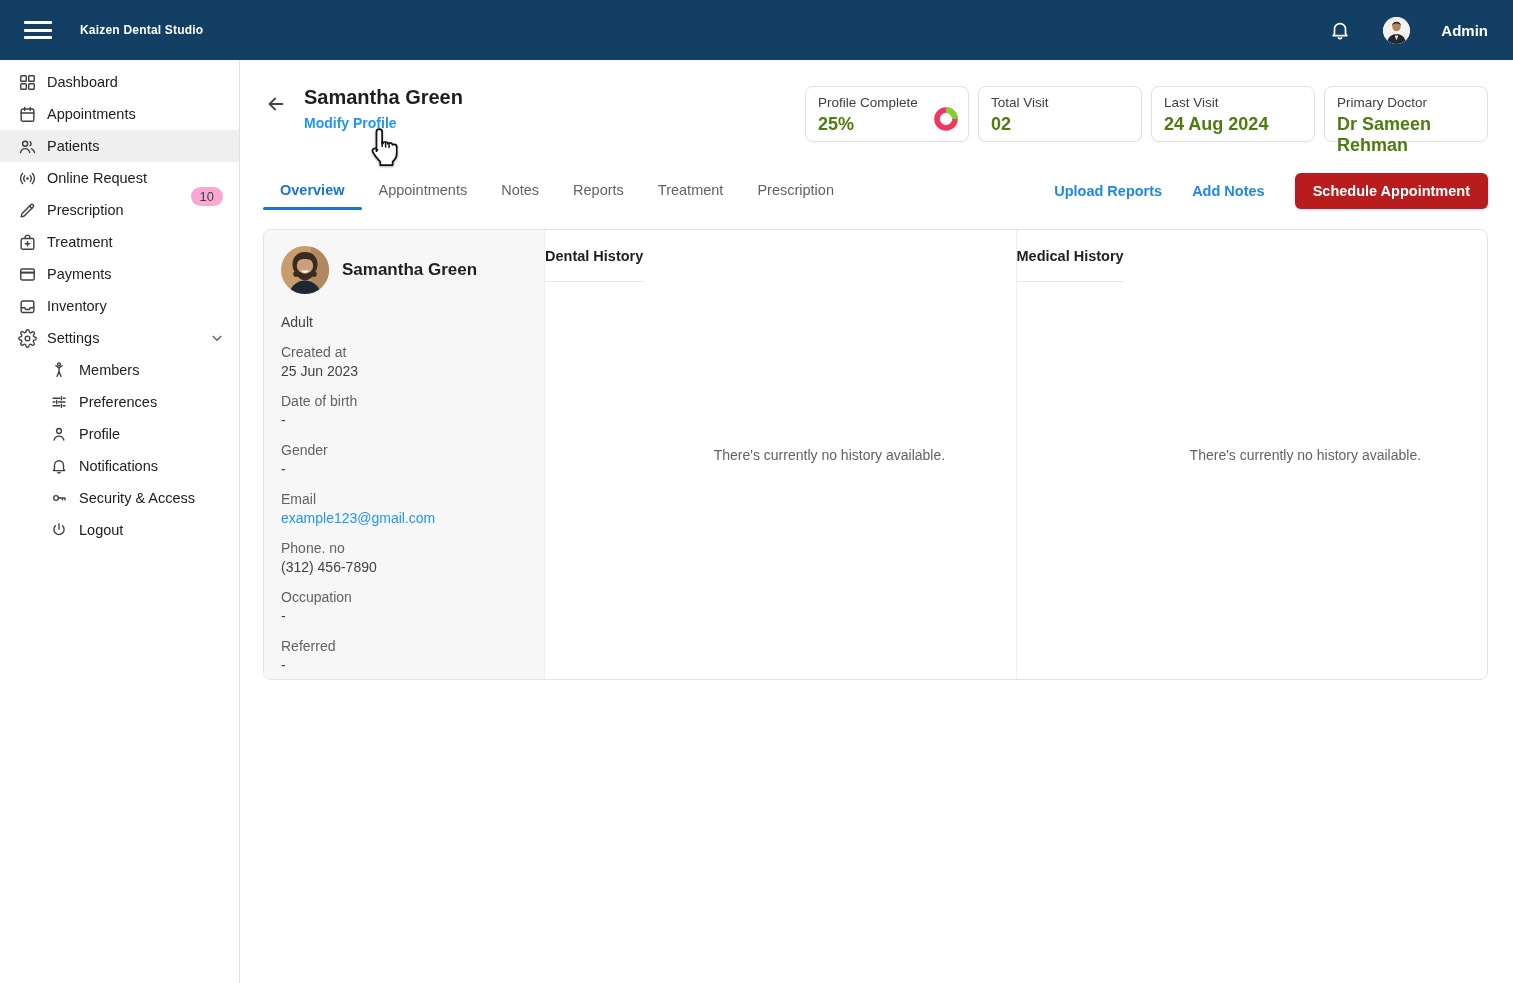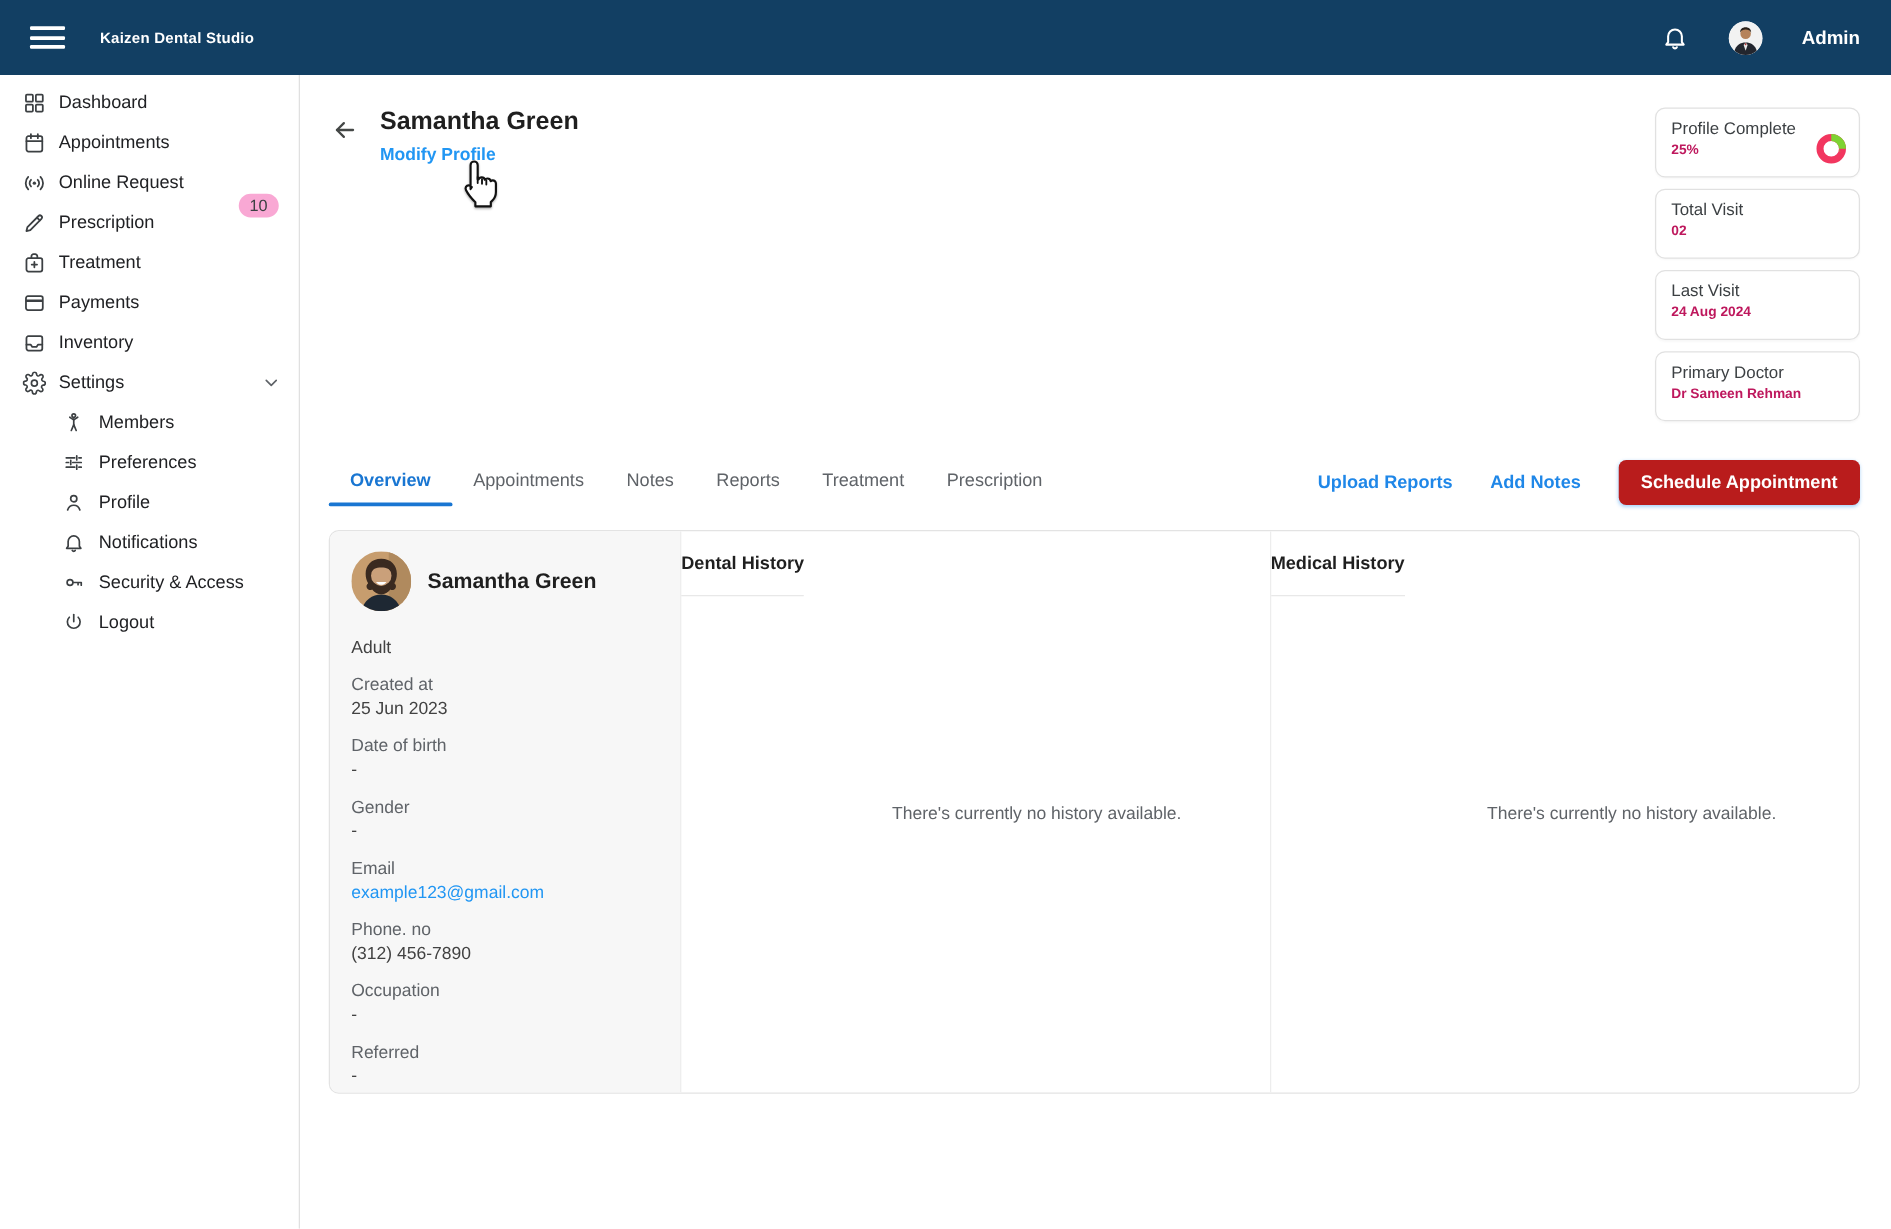--- a/index.html
+++ b/index.html
@@ -40,28 +40,28 @@
   }
   .nav-chevron { margin-left:auto; margin-right:14px; display:flex; }
   .nav-sub { padding-left:49px; }
   
   .main { position:absolute; top:60px; left:240px; right:0; bottom:0; background:#fff; padding:0 25px 0 23px; }
   .page-header { display:flex; align-items:flex-start; margin-top:26px; }
   .back-btn { width:26px; height:26px; margin-top:5px; display:flex; align-items:center; justify-content:center; cursor:pointer; }
   .title-block { margin-left:15px; }
   .patient-title { font-size:20px; font-weight:700; color:#1f1f1f; }
   .modify-link { font-size:14px; font-weight:600; color:#2196f3; margin-top:6px; display:inline-block; cursor:pointer; }
-  .stats-row { margin-left:auto; display:flex; gap:9px;flex-direction:column; }
+  .stats-row { margin-left:auto; display:flex; gap:9px; }
   .stat-card {
     width:164px; height:56px; border:1px solid #e1e1e1; border-radius:8px;
     background:#fff; padding:8px 12px; position:relative;
     box-shadow:0 1px 2px rgba(0,0,0,.03);
   }
   .stat-label { font-size:13.5px; color:#3c4043; }
-  .stat-value { font-size:11px; font-weight:700; color:#be185d; margin-top:4px; }
+  .stat-value { font-size:18px; font-weight:700; color:#4d7c0f; margin-top:4px; }
   .stat-donut { position:absolute; right:9px; bottom:9px; width:26px; height:26px; }
   
   .tabs-row { display:flex; align-items:center; margin-top:30px; }
   .tabs { display:flex; }
   .tab { padding:10px 17px 12px; font-size:14.5px; color:#5f6368; cursor:pointer; position:relative; }
   .tab.active { color:#1976d2; font-weight:700; }
   .tab.active::after { content:""; position:absolute; left:0; right:0; bottom:0; height:3px; background:#1976d2; border-radius:2px; }
   .tab-actions { margin-left:auto; display:flex; align-items:center; gap:30px; }
   .action-link { font-size:14.5px; font-weight:700; color:#1f87e8; cursor:pointer; }
   .schedule-btn {
@@ -144,20 +144,31 @@
   <div class="nav-item">
     <span class="nicon">
       <svg width="19" height="19" viewBox="0 0 24 24" fill="none" stroke-width="1.8" stroke-linecap="round">
         <rect x="4" y="5" width="16" height="15.5" rx="2"></rect>
           <path d="M8.5 3v4M15.5 3v4M4 10h16"></path>
       </svg>
     </span>
     <span>Appointments</span>
   </div>
 
+  <div class="nav-item active">
+    <span class="nicon">
+      <svg width="19" height="19" viewBox="0 0 24 24" fill="none" stroke-width="1.8" stroke-linecap="round" stroke-linejoin="round">
+        <circle cx="9" cy="8.5" r="3.2"></circle>
+          <path d="M3.2 19.5c.9-3.2 3.1-4.8 5.8-4.8s4.9 1.6 5.8 4.8"></path>
+        <path d="M15.2 5.9a3.2 3.2 0 0 1 0 5.2"></path>
+          <path d="M17.2 14.9c1.9.7 3.1 2.2 3.6 4.6"></path>
+      </svg>
+    </span>
+    <span>Patients</span>
+  </div>
 
   <div class="nav-item">
     <span class="nicon">
       <svg width="19" height="19" viewBox="0 0 24 24" fill="none" stroke-width="1.8" stroke-linecap="round">
         <circle cx="12" cy="12" r="1.7" fill="#3c4043" stroke="none"></circle>
         <path d="M8.6 15.4a4.8 4.8 0 0 1 0-6.8M15.4 8.6a4.8 4.8 0 0 1 0 6.8"></path>
         <path d="M5.8 18.2a8.8 8.8 0 0 1 0-12.4M18.2 5.8a8.8 8.8 0 0 1 0 12.4"></path>
       </svg>
     </span>
     <span>Online Request</span>

